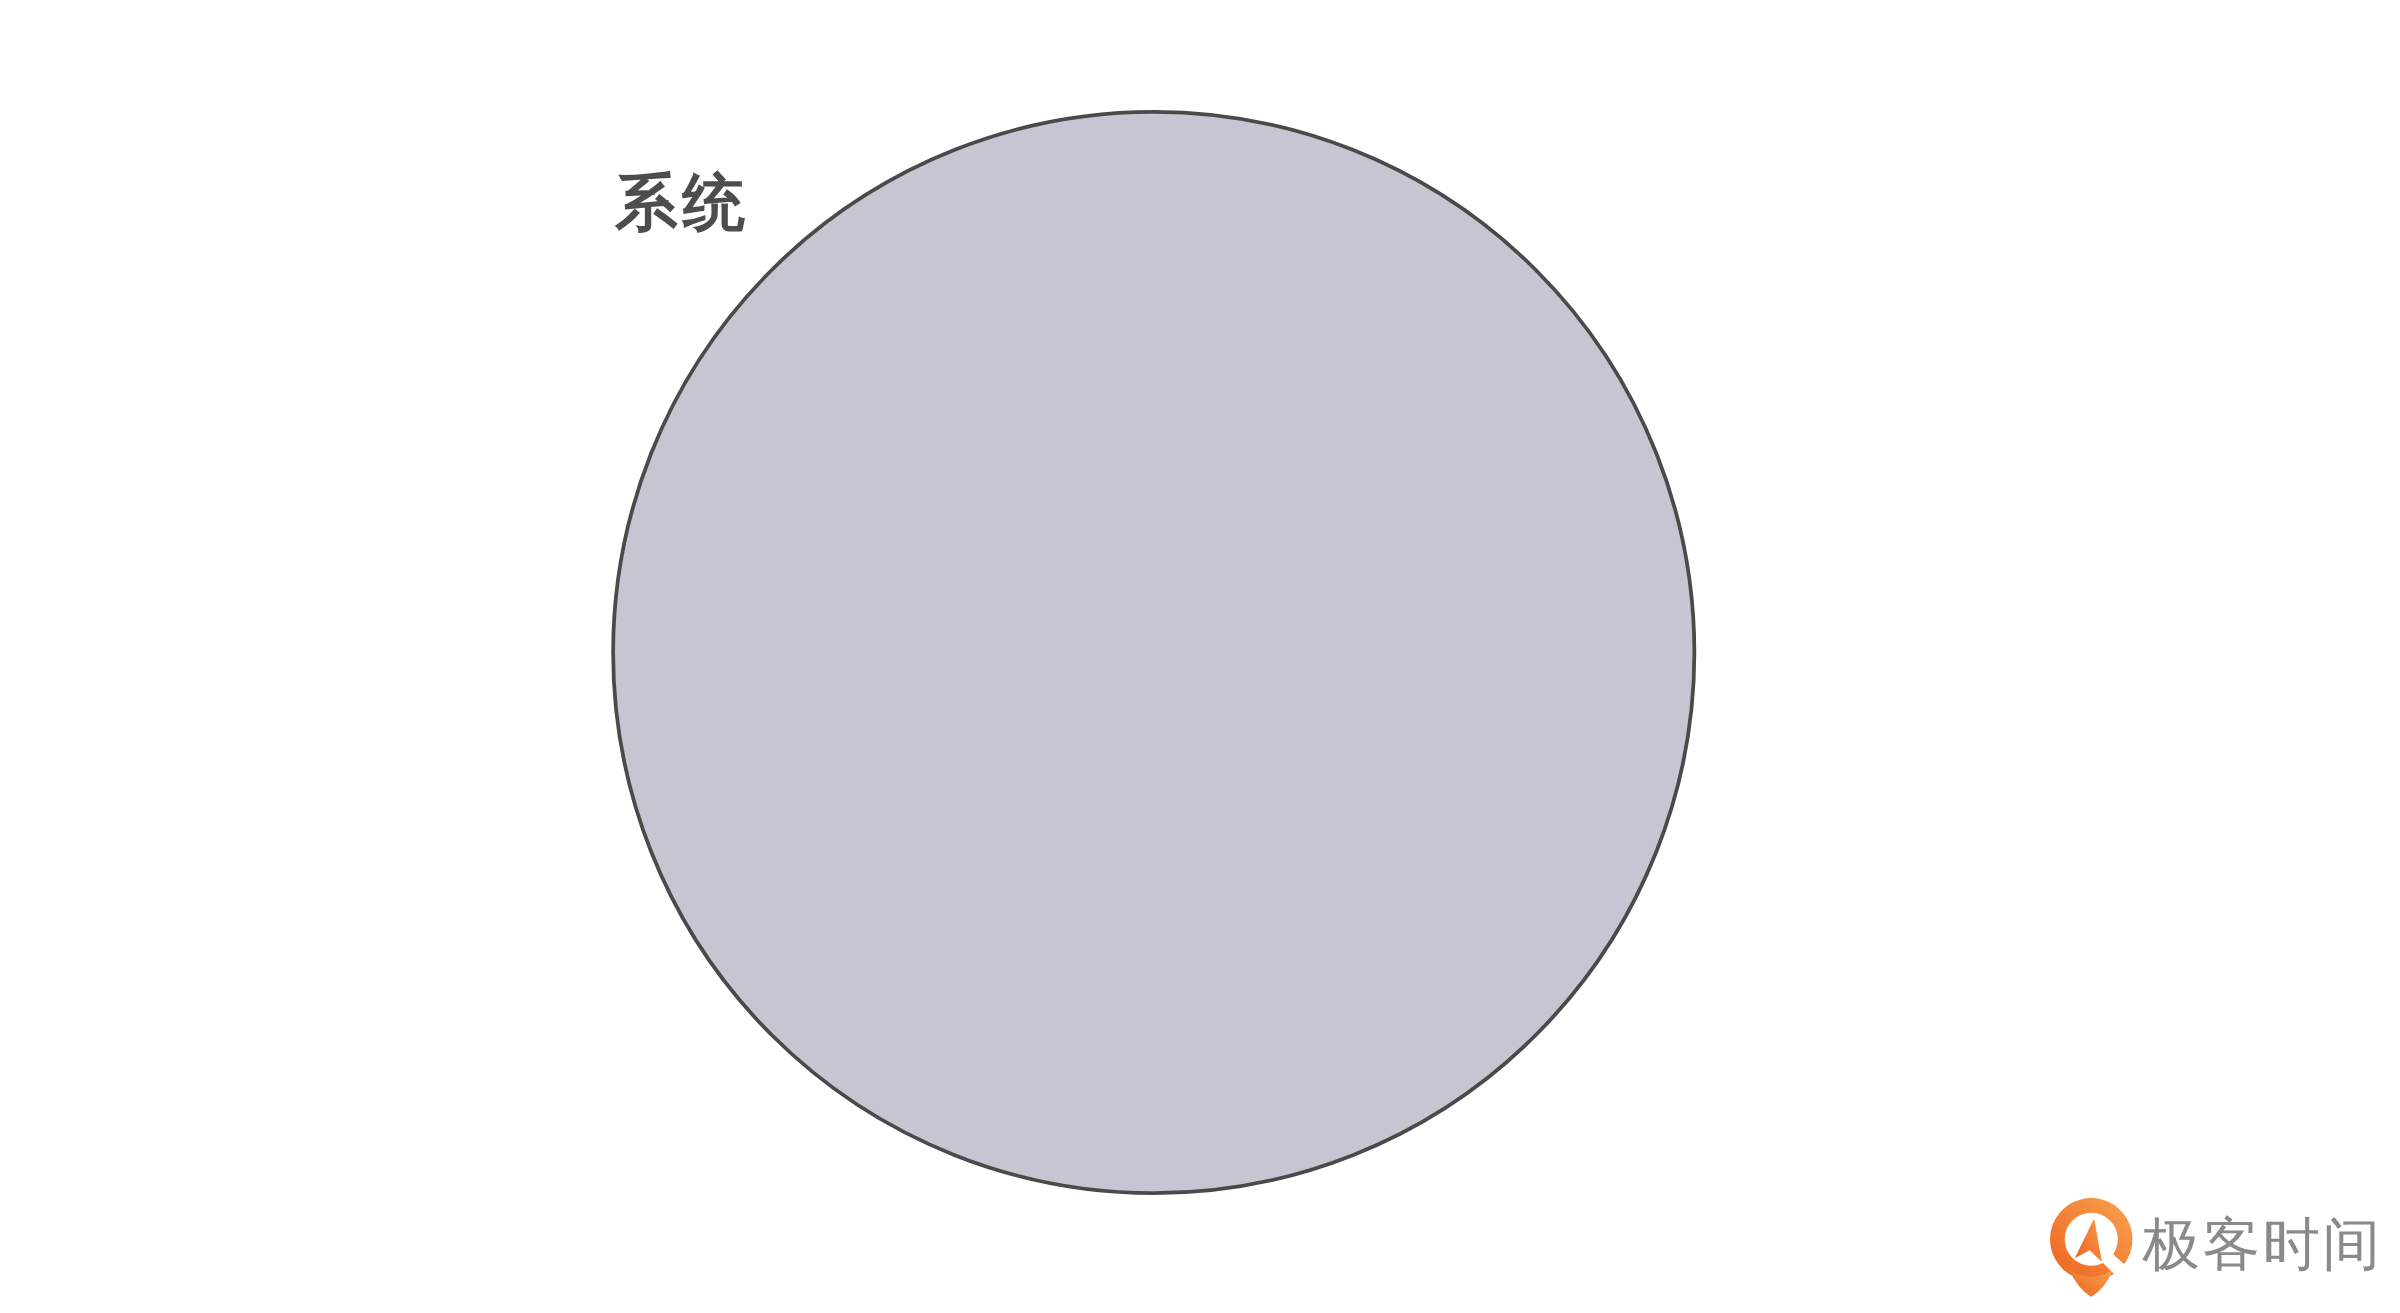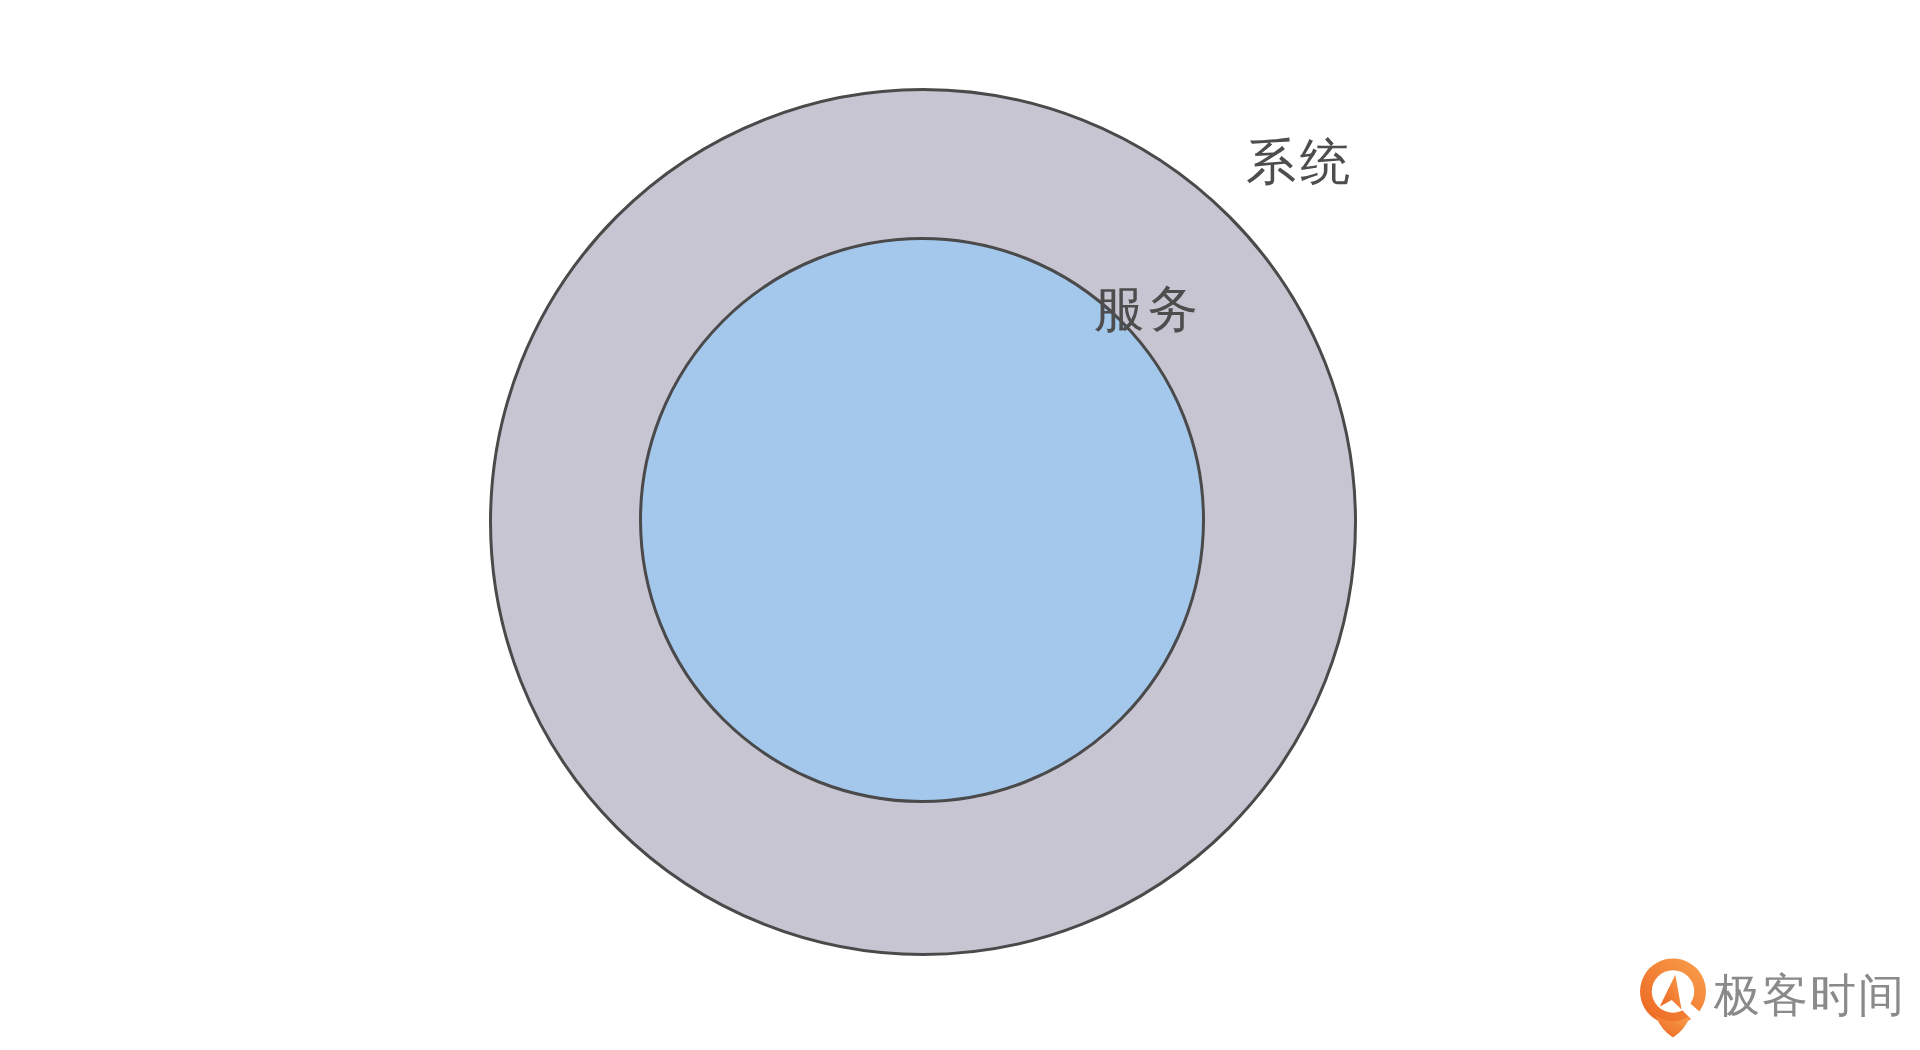--- a/index.html
+++ b/index.html
@@ -42,24 +42,24 @@
     top: 376px;
     width: 290px;
     height: 290px;
     background: var(--ring-2, #fbe18c);
   }
 
   .ring-label {
     position: absolute;
     left: 0;
     width: 100%;
-    text-align: right;
+    text-align: left;
     font-size: 50px;
     line-height: 50px;
-    font-weight: normal;
+    font-weight: bold;
     color: var(--label, #4d4d4d);
     letter-spacing: 4px;
     user-select: none;
   }
   .ring-outer  .ring-label { top: 46px; }
   .ring-middle .ring-label { top: 44px; }
   .ring-inner  .ring-label { top: 106px; }
 
   
   .brand {
@@ -87,23 +87,20 @@
 </style>
 </head>
 <body>
 
 <div class="canvas">
 
   <div class="ring ring-outer">
     <div class="ring-label">系统</div>
   </div>
 
-  <div class="ring ring-middle">
-    <div class="ring-label">服务</div>
-  </div>
 
 
   <div class="brand">
     <svg class="brand-icon" viewBox="0 0 100 112" xmlns="http://www.w3.org/2000/svg">
       <defs>
         <linearGradient id="gk-grad" x1="1" y1="0" x2="0" y2="1">
           <stop offset="0" style="stop-color: var(--logo-top, #f9a14e);"></stop>
           <stop offset="1" style="stop-color: var(--logo-bottom, #ec6420);"></stop>
         </linearGradient>
       </defs>

